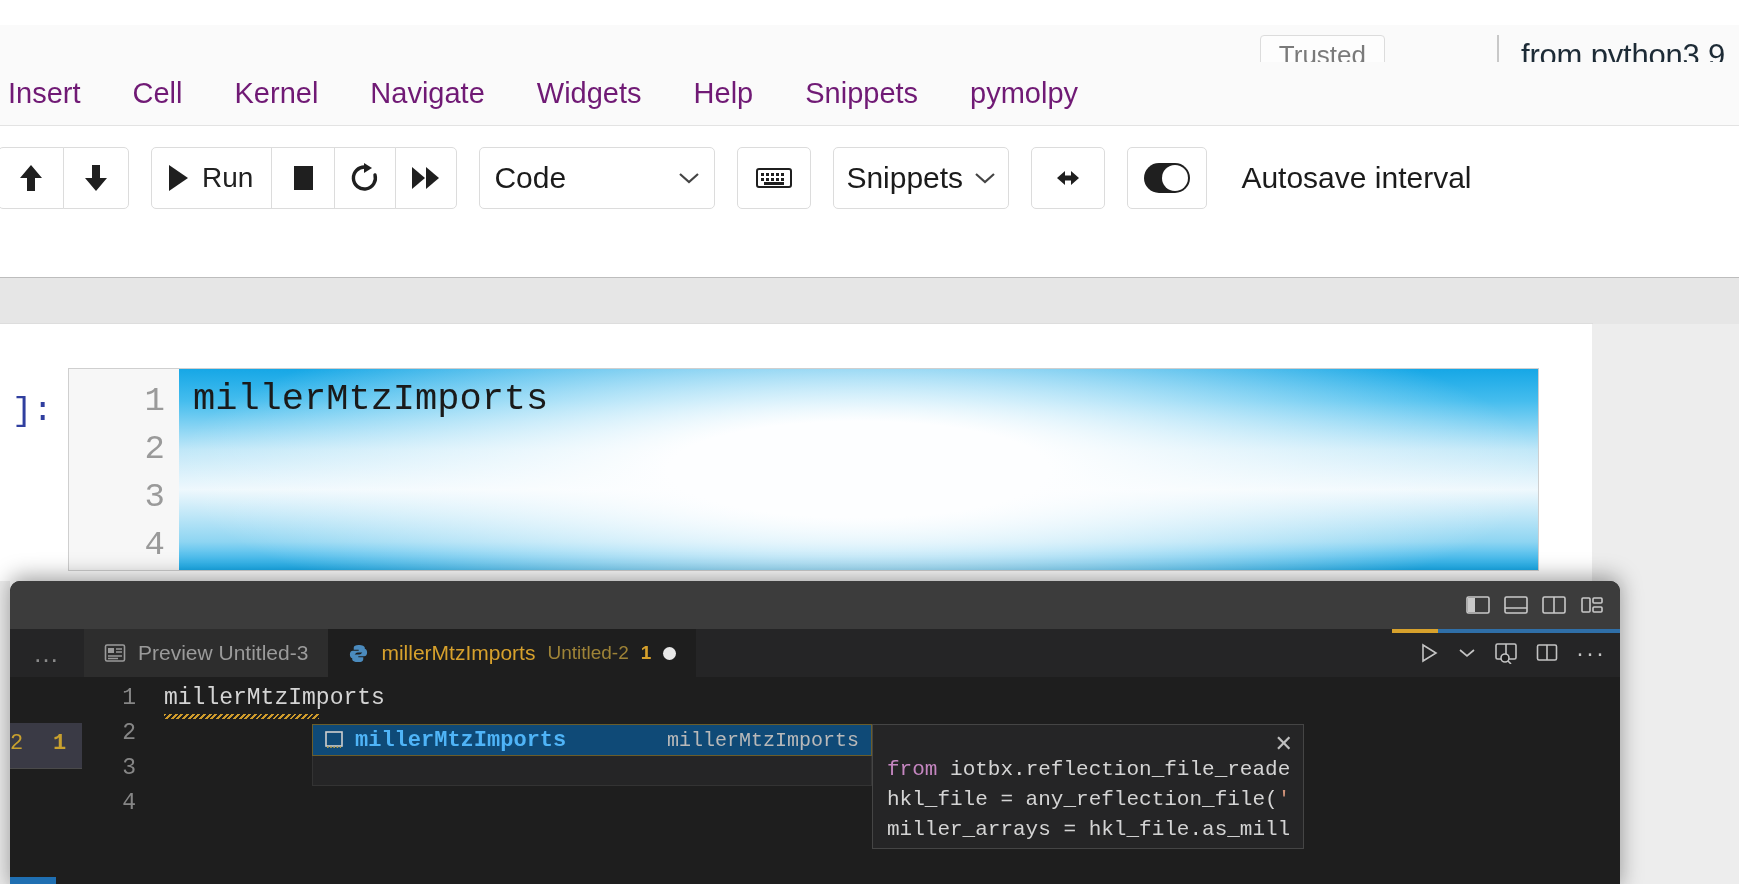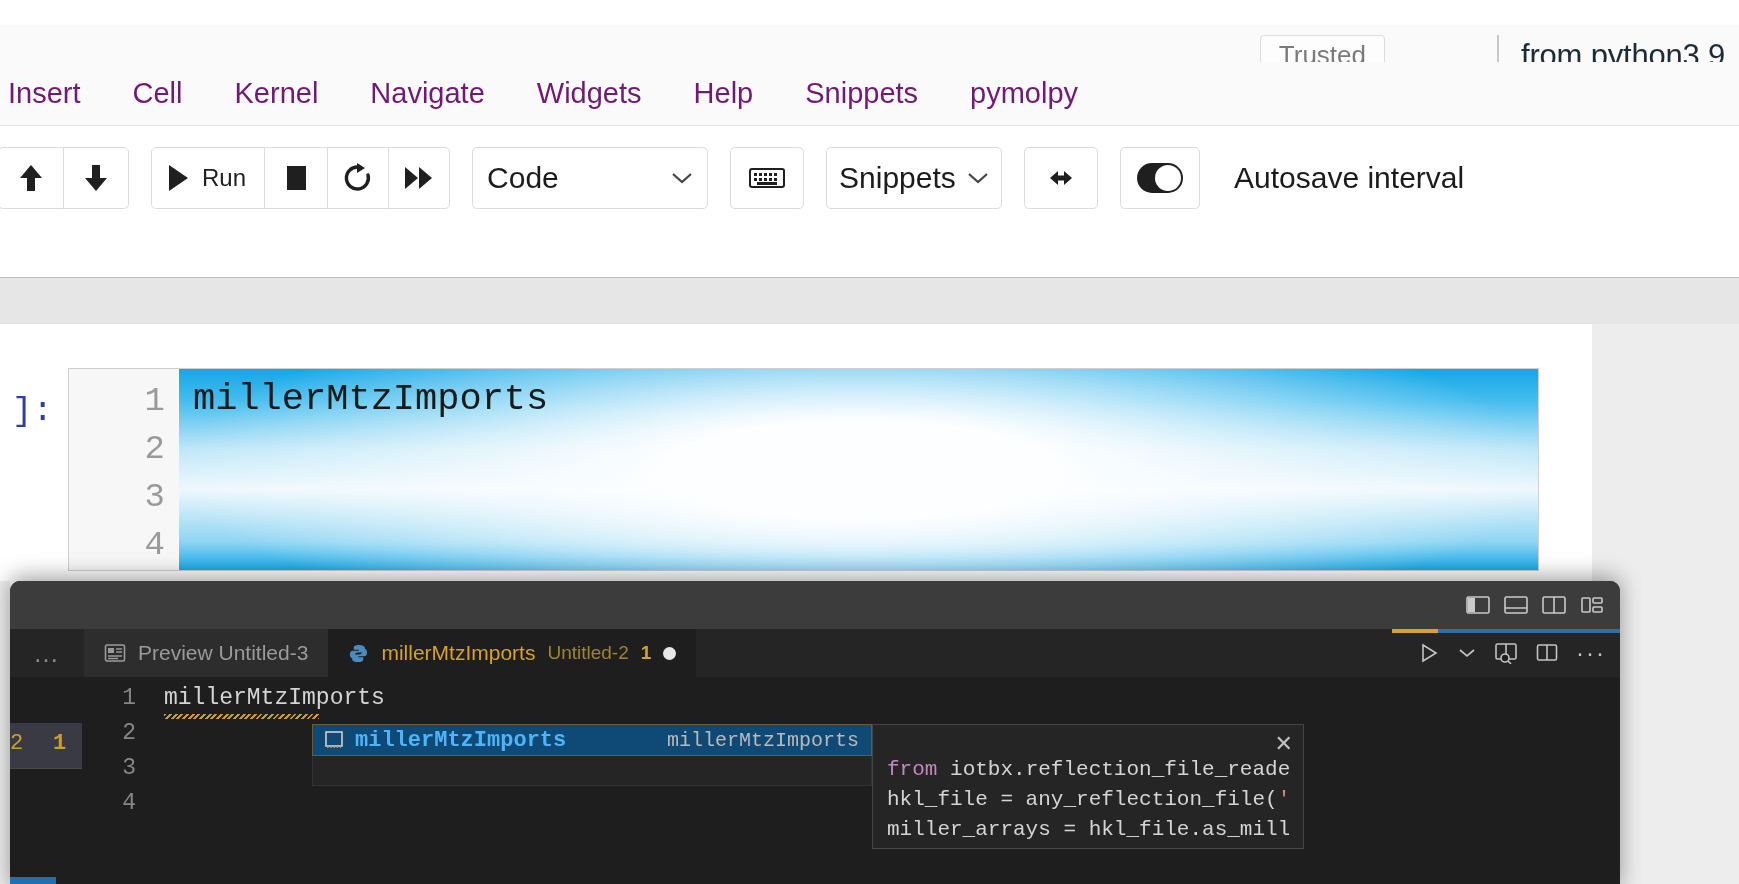--- a/index.html
+++ b/index.html
@@ -47,21 +47,21 @@
     display:flex; align-items:center; justify-content:center;
     color:#212121; cursor:pointer;
   }
   .tgroup { display:flex; margin-right:22px; }
   .tgroup .tbtn { border-radius:0; margin-left:-1px; }
   .tgroup .tbtn:first-child { border-radius:5px 0 0 5px; margin-left:0; }
   .tgroup .tbtn:last-child  { border-radius:0 5px 5px 0; }
   .tgroup.single .tbtn { border-radius:5px; }
 
   .tbtn.w-arrow { width:66px; font-size:32px; }
-  .tbtn.w-run { padding:0 18px 0 14px; font-size:24px; gap:12px; }
+  .tbtn.w-run { padding:0 18px 0 14px; font-size:28px; gap:12px; }
   .tbtn.w-sq { width:64px; }
   .tbtn.w-ic { width:62px; font-size:32px; }
   .tbtn.w-kbd { width:74px; }
   .tbtn.w-arrows { width:74px; font-size:30px; }
   .tbtn.w-toggle { width:80px; }
 
   .sel-code {
     width:236px; height:62px; border:1px solid #dcdcdc; border-radius:5px;
     background:#fff; font-size:30px; color:#1b1b1b;
     display:flex; align-items:center; padding:0 14px;

